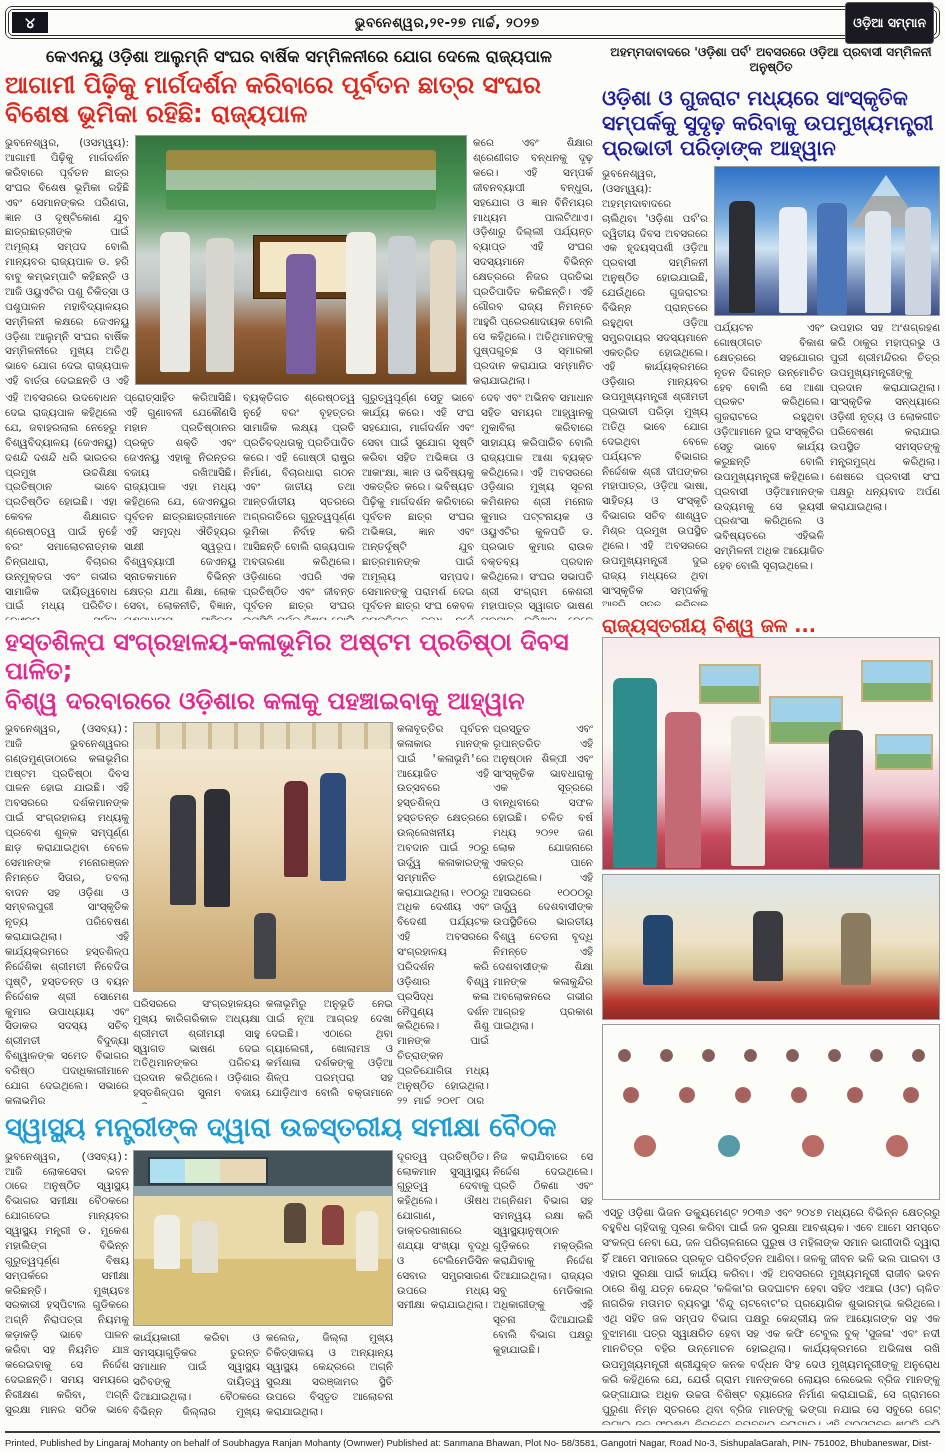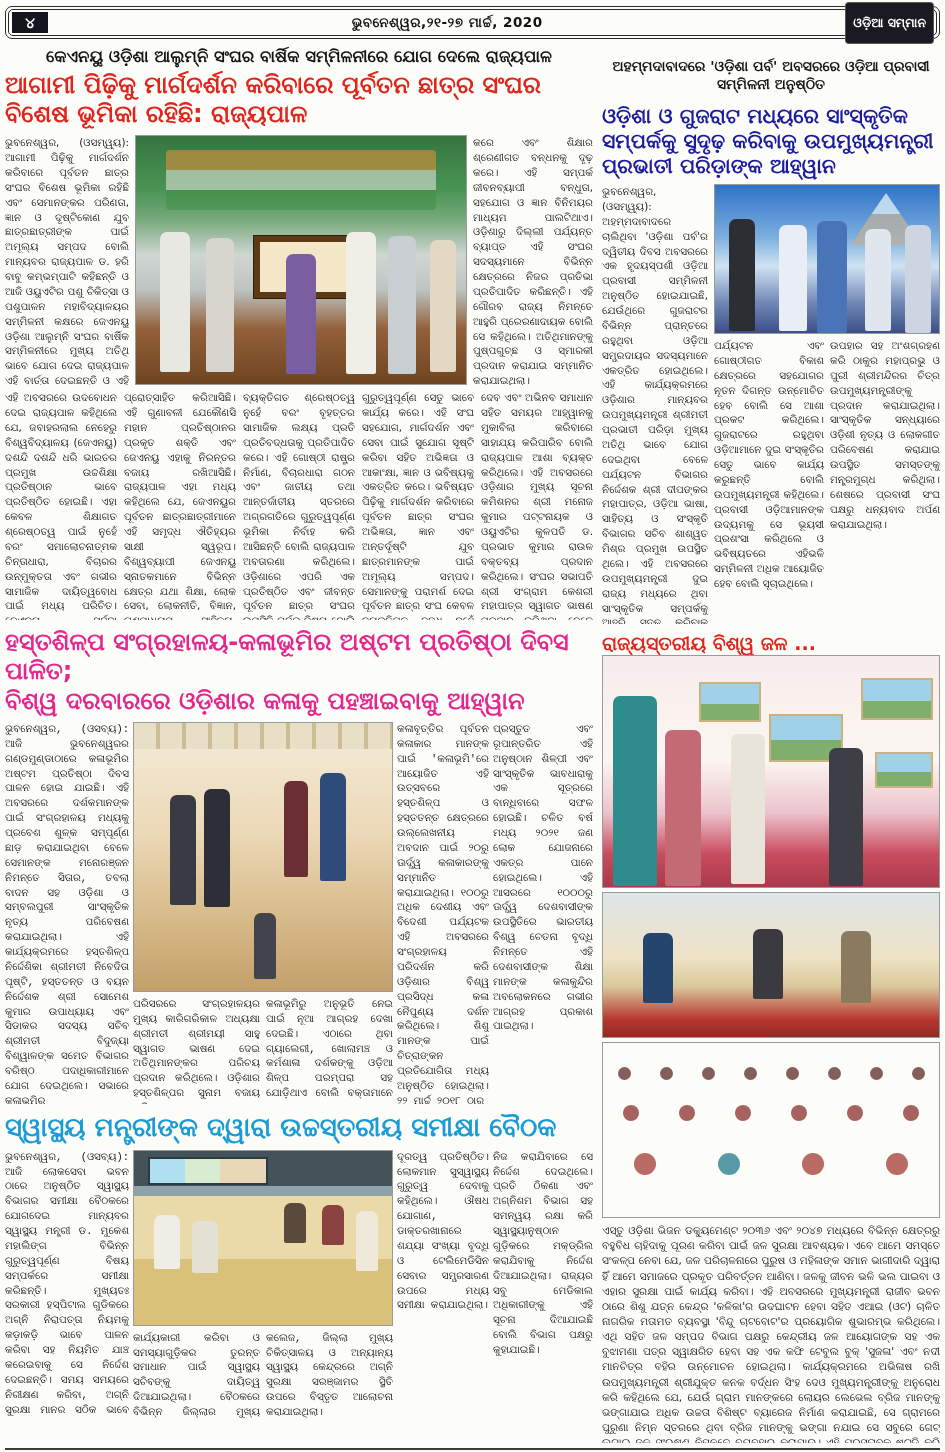--- a/index.html
+++ b/index.html
@@ -16,21 +16,21 @@
   .pagebox{width:36px; height:21px; background:#15151d; color:#fff; display:flex; align-items:center; justify-content:center;
            font-size:15px; font-weight:bold;}
   .dateline{flex:1; text-align:center; font-size:13.5px; font-weight:bold; letter-spacing:.5px;}
   .papername{background:#1a1a22; color:#fff; font-weight:bold; font-size:12.5px; padding:12px 7px; border-radius:3px;
              box-shadow:0 0 0 1px #555;}
   
   .main{display:flex; gap:9px;}
   .leftcol{width:588px;}
   .rightcol{flex:1; min-width:0;}
   .kicker{font-weight:bold; text-align:center; font-size:16.5px; line-height:1.25; margin:2px 0 3px;}
-  .kicker.small{font-size:14px; margin-top:13px;}
+  .kicker.small{font-size:12px; margin-top:0;}
   .headline{font-weight:bold; line-height:1.22;}
   .hl-red{color:var(--headline_red); font-size:24px; margin:1px 0 6px;}
   .hl-blue{color:var(--headline_blue); font-size:20.5px; margin:11px 0 5px;}
   .hl-magenta{color:var(--headline_magenta); font-size:24px; margin:2px 0 6px;}
   .hl-cyan{color:var(--headline_cyan); font-size:26px; margin:2px 0 6px;}
   .hl-water{color:var(--headline_red); font-size:19px; margin:6px 0 0;}
   .bt{font-size:10.4px; line-height:1.43; text-align:justify; overflow:hidden; word-break:break-word;}
   .story{margin-bottom:8px;}
   
   .s1top{display:flex; gap:6px; height:250px;}
@@ -93,21 +93,21 @@
   .fline{font-size:9.4px; line-height:1.4; color:#1c1c1c;}
 </style>
 </head>
 <body>
 
 <div class="page">
 
   <div class="topbar">
     <div class="topbar-inner">
       <div class="pagebox">୪</div>
-      <div class="dateline">ଭୁବନେଶ୍ୱର,୨୧-୨୭ ମାର୍ଚ୍ଚ, 2020</div>
+      <div class="dateline">ଭୁବନେଶ୍ୱର,୨୧-୨୭ ମାର୍ଚ୍ଚ, ୨୦୨୭</div>
       <div class="papername">ଓଡ଼ିଆ ସମ୍ମାନ</div>
     </div>
   </div>
 
   <div class="main">
 
     <div class="leftcol">
 
       <section class="story">
         <div class="kicker">କେଏନୟୁ ଓଡ଼ିଶା ଆଲୁମ୍ନି ସଂଘର ବାର୍ଷିକ ସମ୍ମିଳନୀରେ ଯୋଗ ଦେଲେ ରାଜ୍ୟପାଳ</div>

